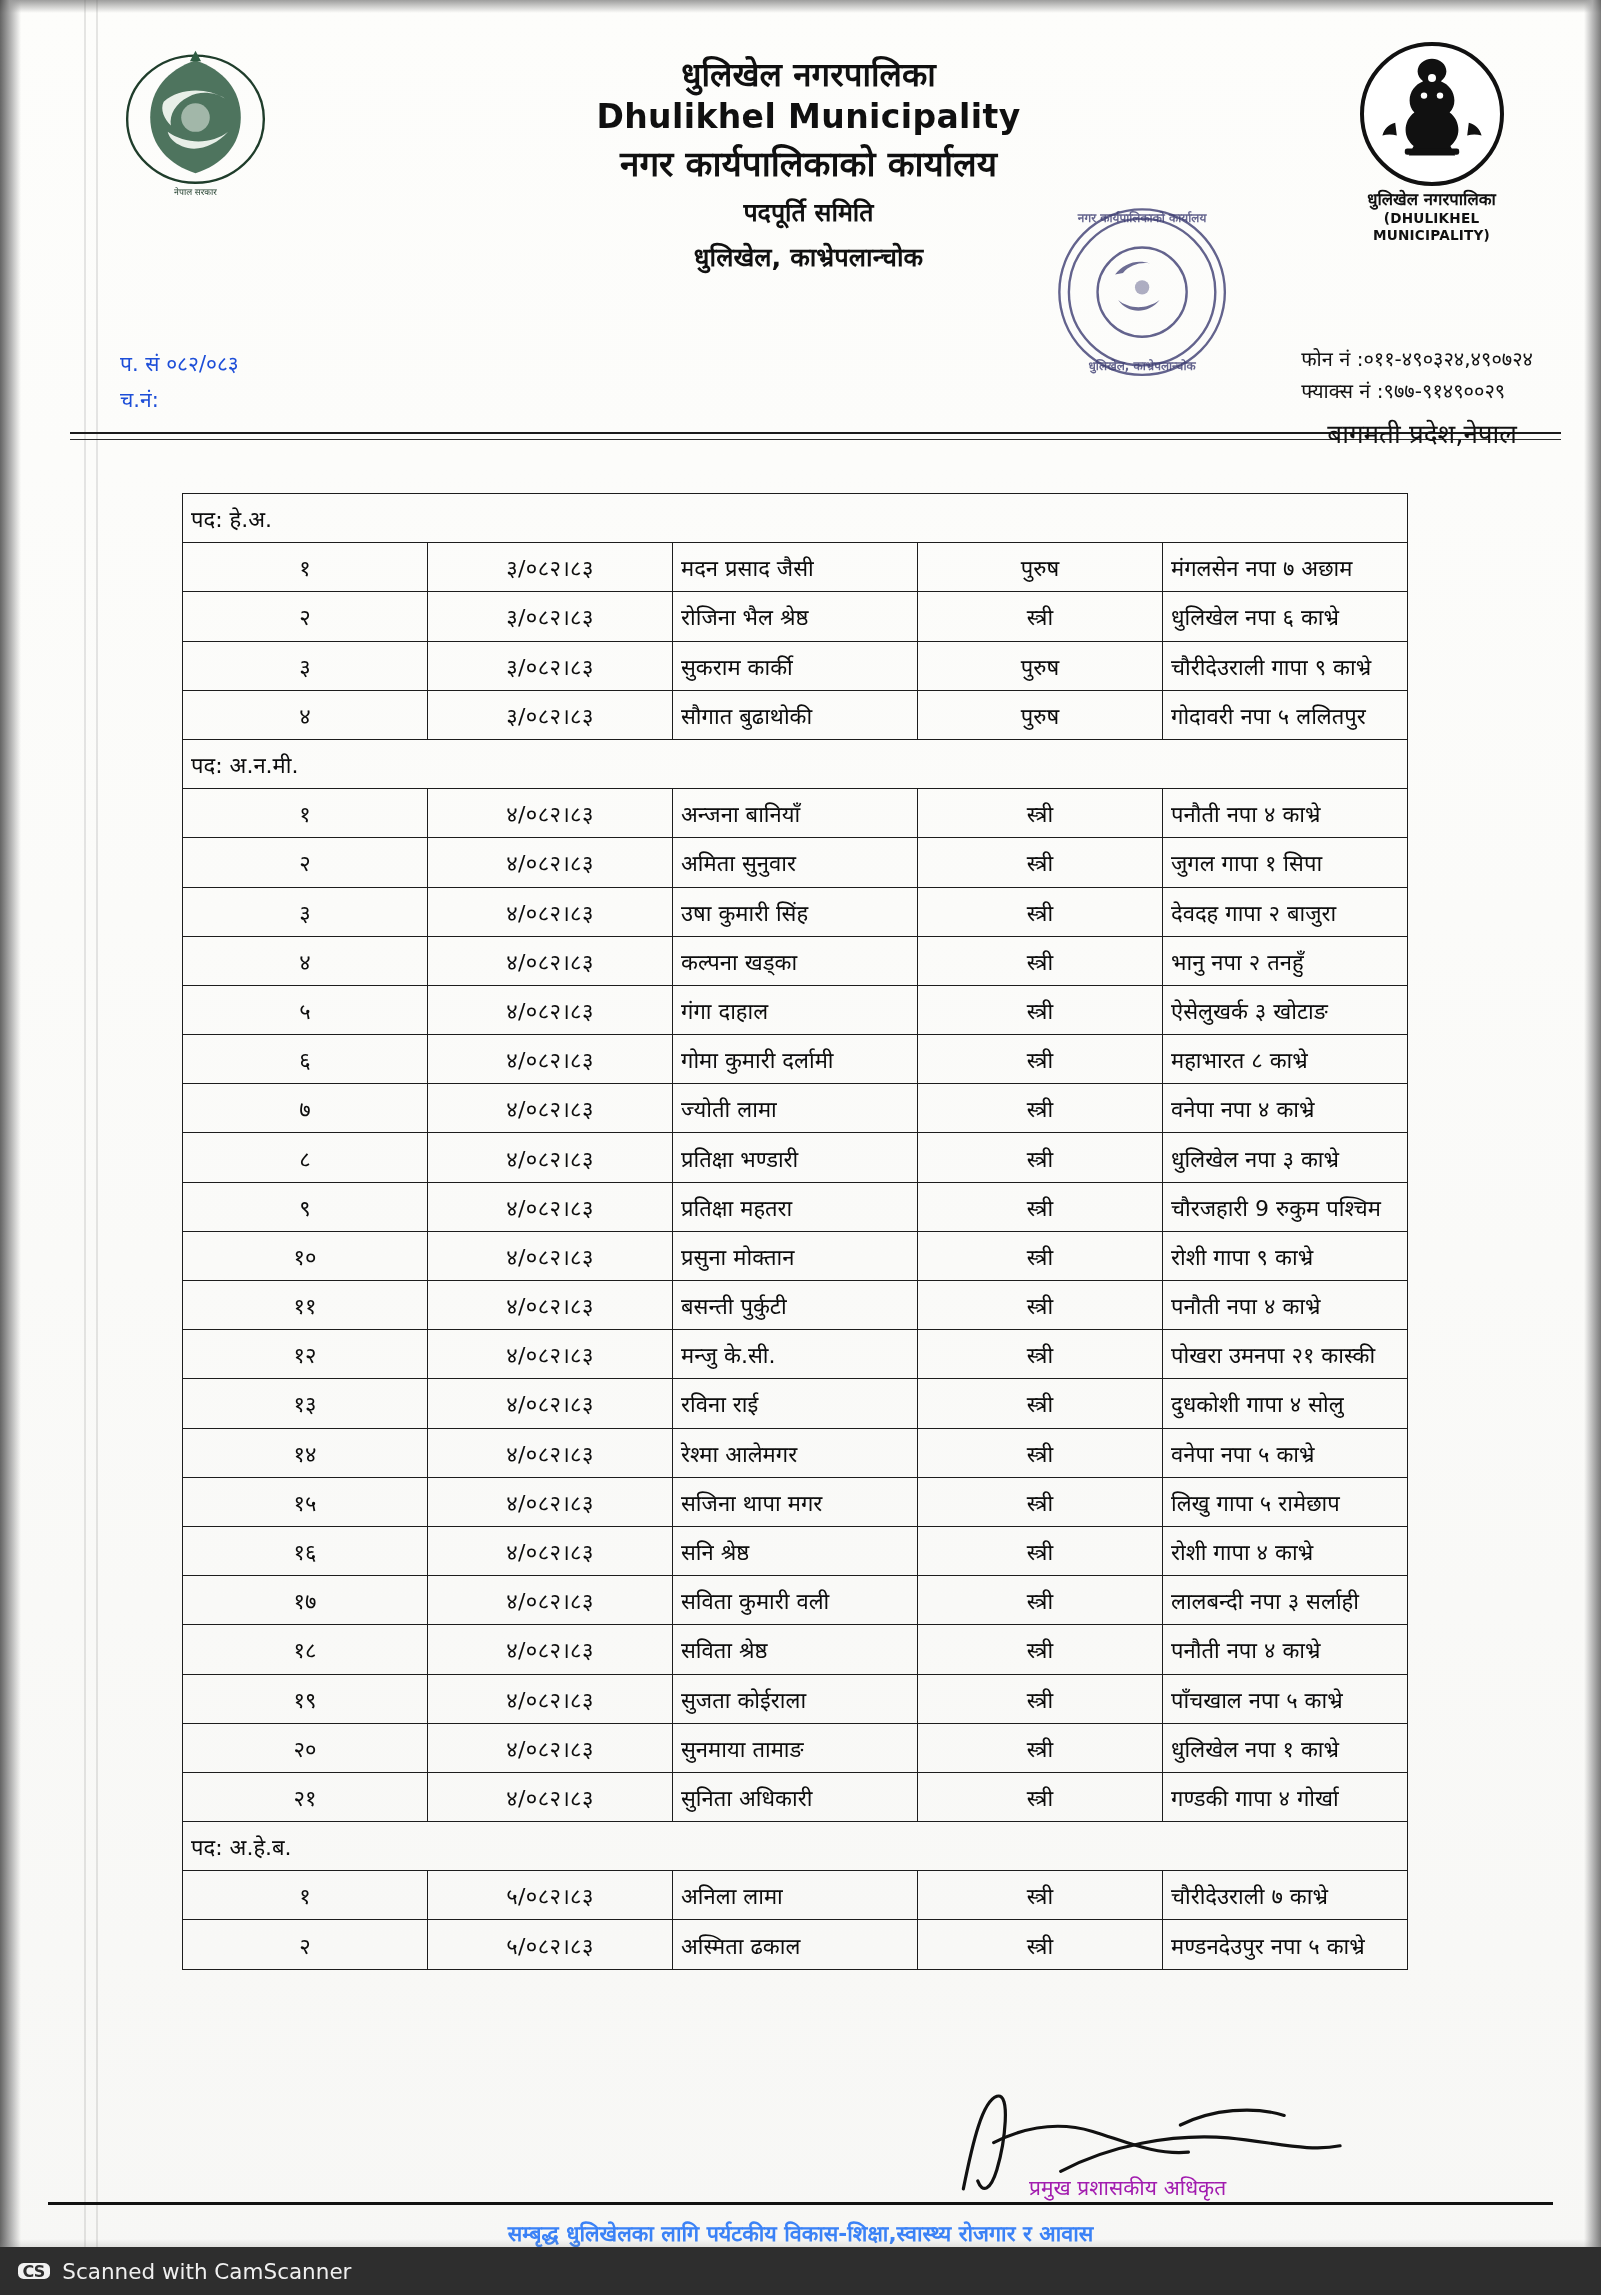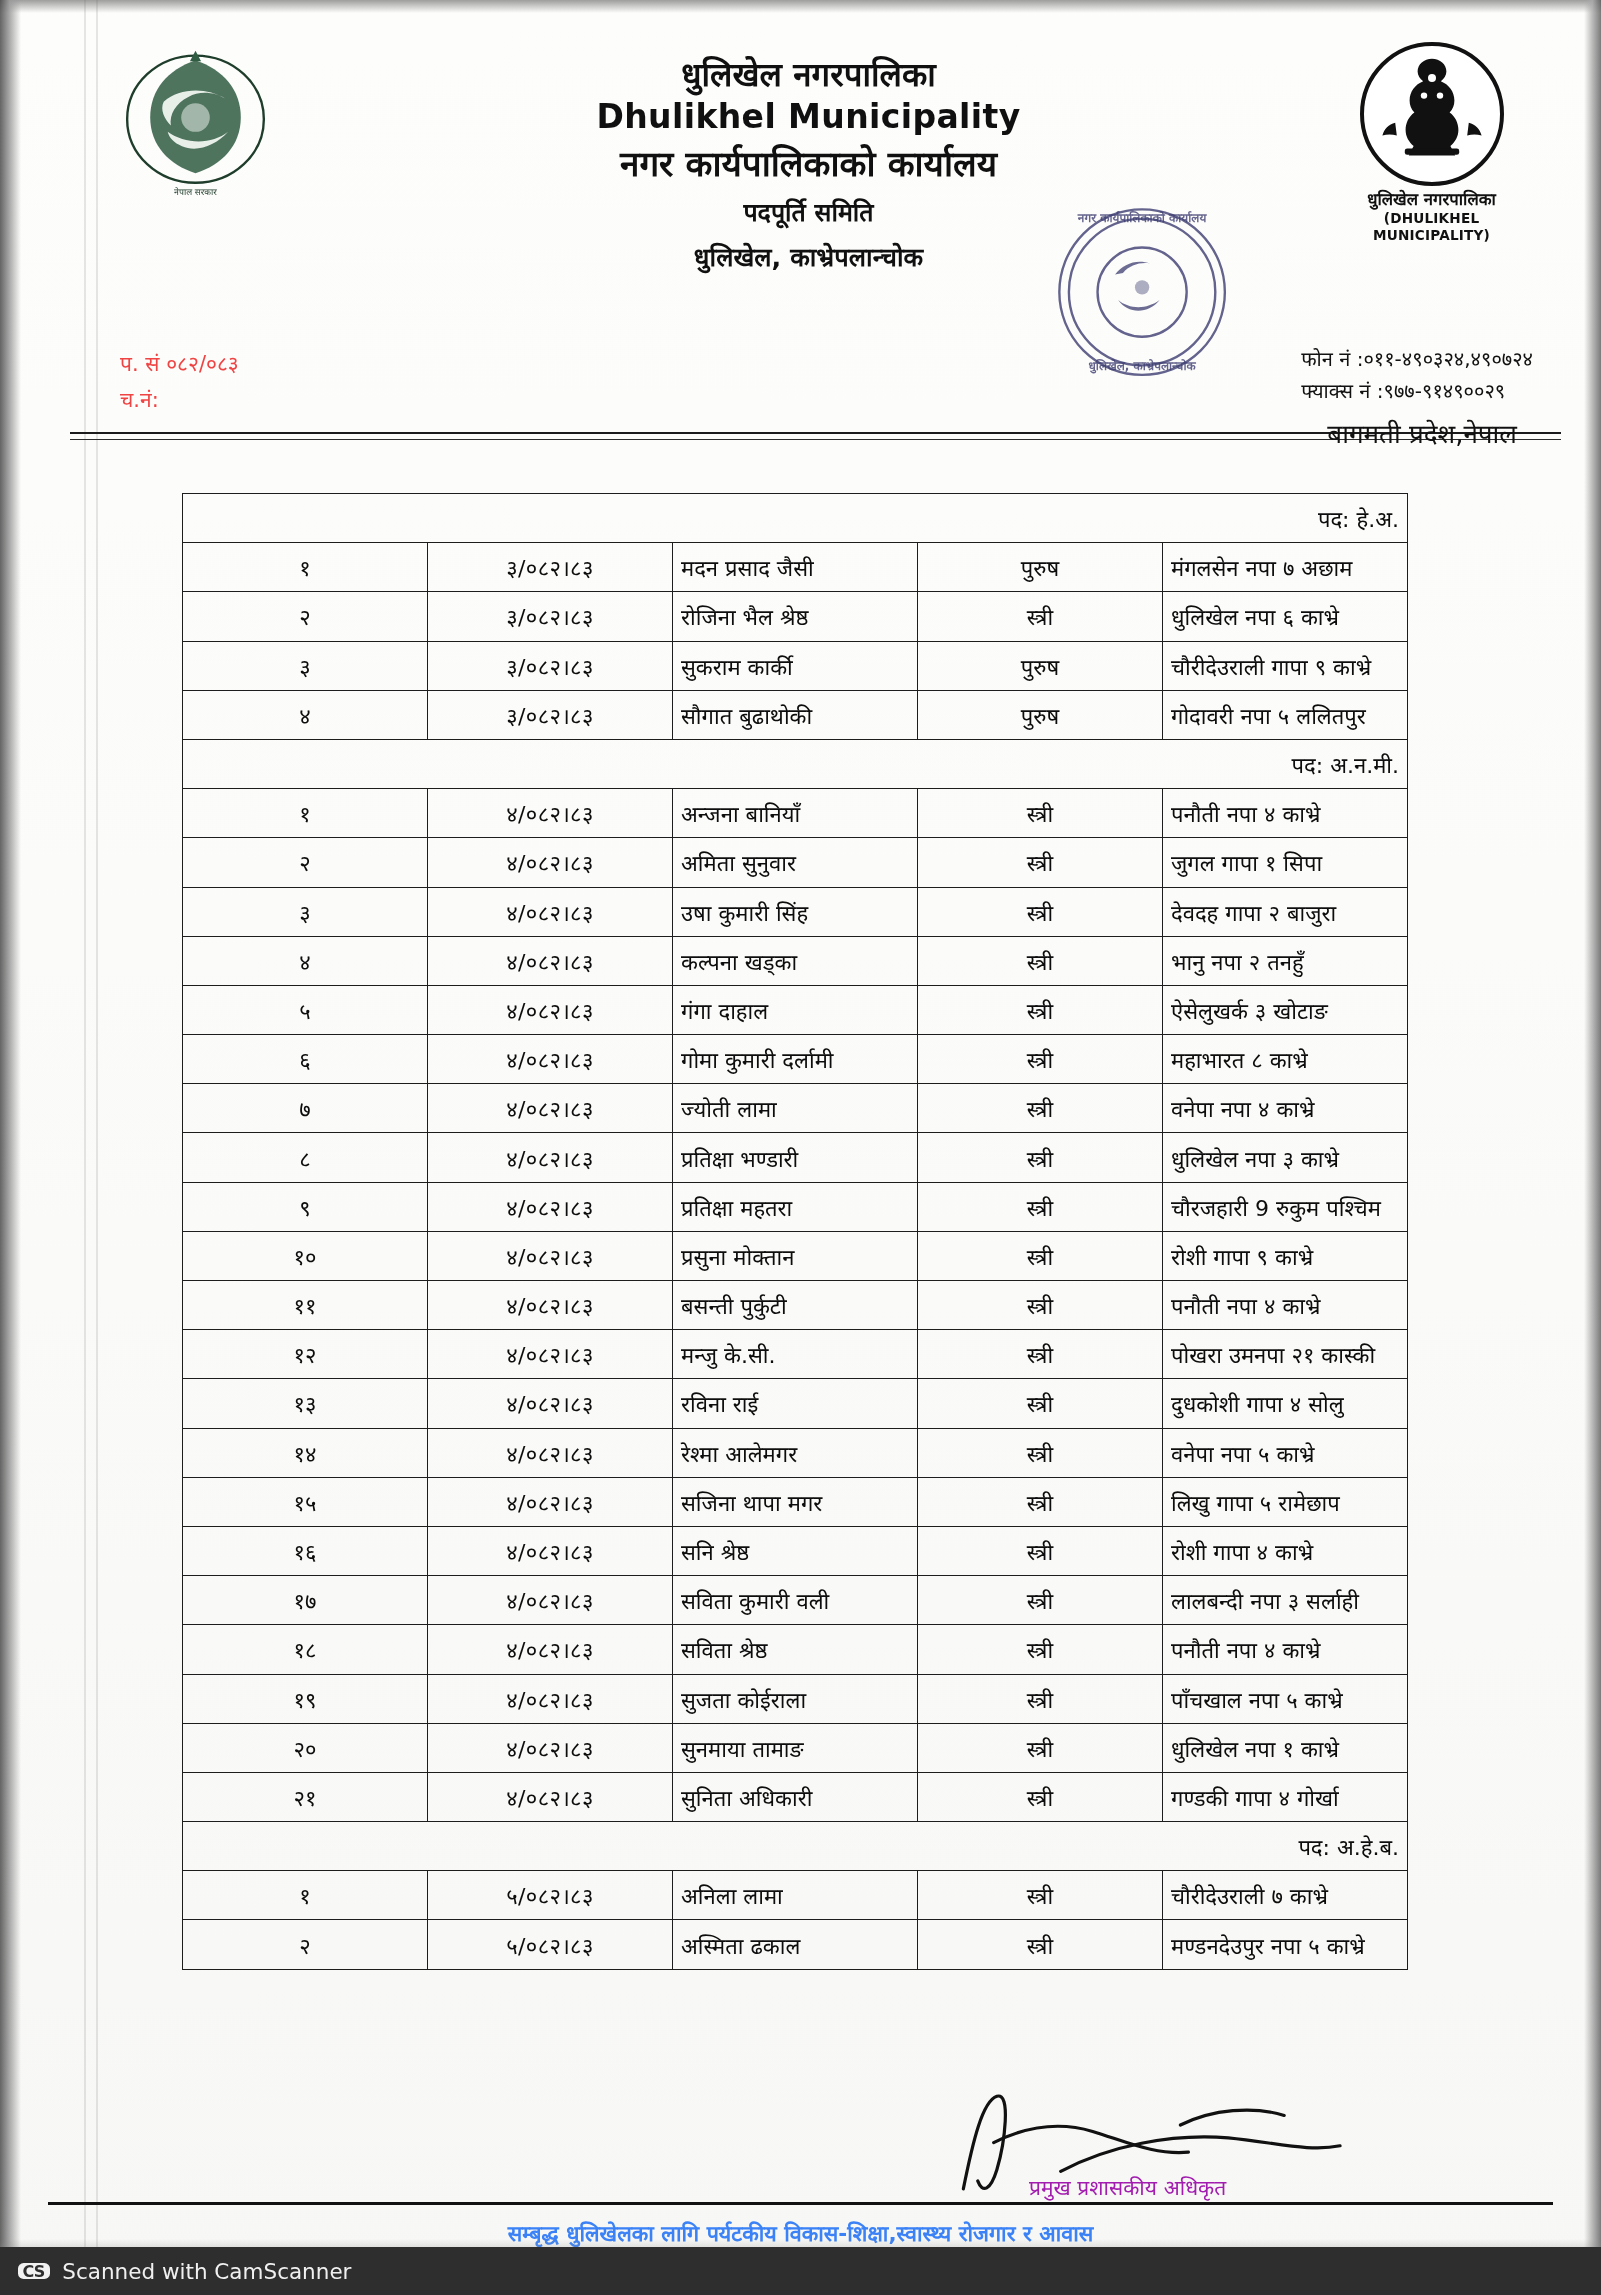--- a/index.html
+++ b/index.html
@@ -98,21 +98,21 @@
   .lh-l1 { font-size: 33px; font-weight: bold; line-height: 1.15; }
   .lh-l2 { font-size: 33px; font-weight: bold; letter-spacing: 0.4px; margin-top: 3.2px; }
   .lh-l3 { font-size: 35px; font-weight: bold; margin-top: 3.2px; }
   .lh-l4 { font-size: 25px; font-weight: bold; margin-top: 8px; }
   .lh-l5 { font-size: 25.5px; font-weight: bold; margin-top: 11px; }
 
   .lh-left-meta {
     position: absolute;
     left: 72px; top: 323px;
     font-size: 21px;
-    color: #ef4444;
+    color: #1d4ed8;
     line-height: 1.7;
   }
   .lh-right-meta {
     position: absolute;
     right: 36px; top: 319px;
     font-size: 20px;
     color: #111;
     line-height: 1.6;
     text-align: left;
   }
@@ -151,21 +151,21 @@
     padding: 1.6px 8px;
     vertical-align: middle;
     background: transparent;
   }
   td.c-sn    { width: 89px;  text-align: center; }
   td.c-code  { width: 206px;  text-align: center; letter-spacing: 0.4px; }
   td.c-name  { width: 313px;  text-align: left; padding-left: 14.4px; }
   td.c-sex   { width: 121px;  text-align: center; }
   td.c-addr  { width: 498px;  text-align: left; padding-left: 14.4px; }
   td.grouphdr {
-    text-align: right;
+    text-align: left;
     padding-left: 19px;
     font-size: 23px;
     font-weight: normal;
     height: 49px;
     margin-left: 6px;
   }
 
   
   .sign-area {
     position: absolute;

